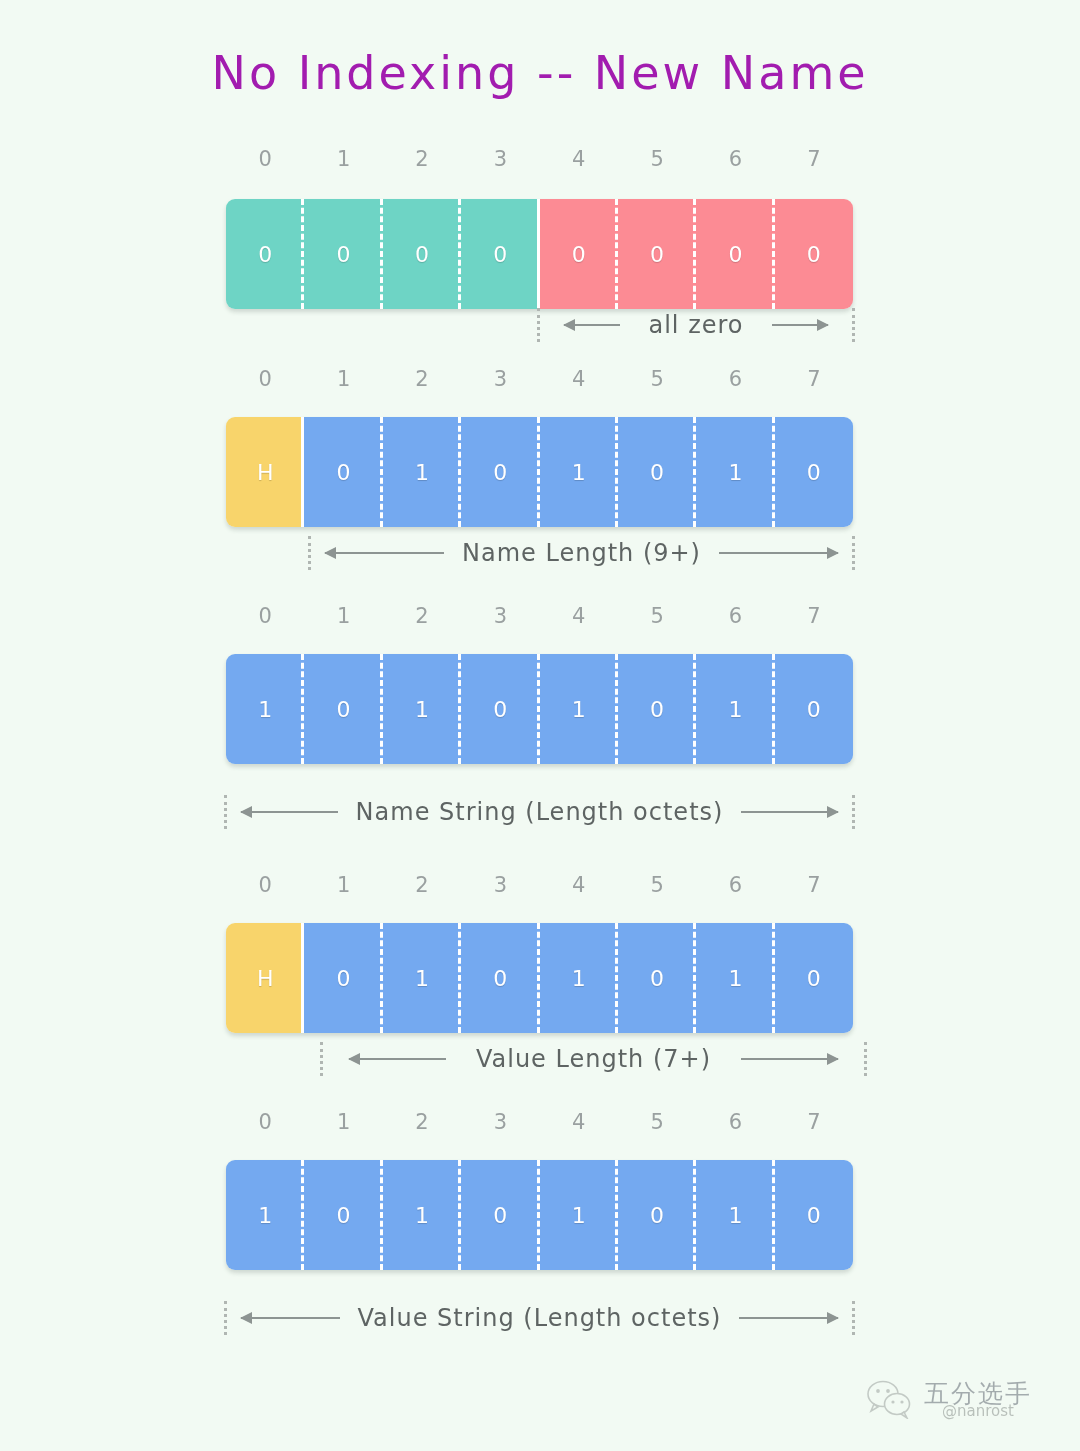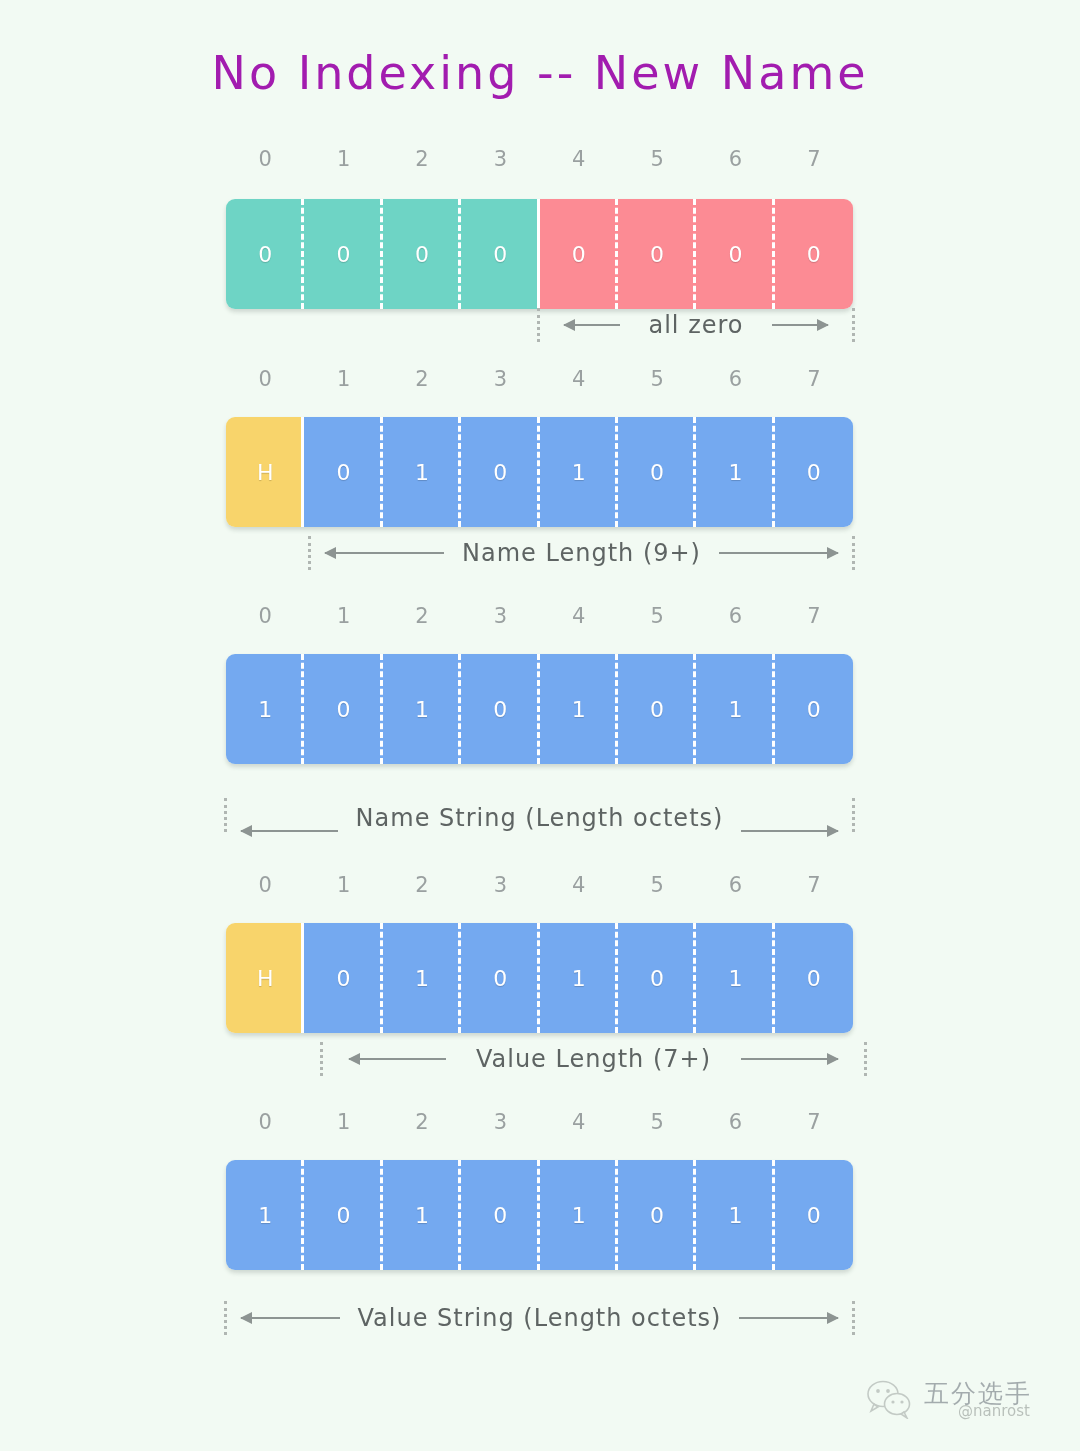--- a/index.html
+++ b/index.html
@@ -171,21 +171,21 @@
     position: absolute;
     left: 62px;
     top: 8px;
     font-size: 25px;
     color: #0f172a;
     letter-spacing: 2px;
     font-family: "DejaVu Sans", sans-serif;
   }
   .wm-handle {
     position: absolute;
-    left: 96px;
+    left: 80px;
     top: 33px;
     font-size: 15px;
     color: #4c5250;
     font-family: "DejaVu Sans", sans-serif;
   }
 </style>
 </head>
 <body>
 
 <div class="page">
@@ -279,21 +279,21 @@
       <div class="cell c-blue">0</div>
       <div class="cell c-blue">1</div>
       <div class="cell c-blue">0</div>
       <div class="cell c-blue">1</div>
       <div class="cell c-blue">0</div>
       <div class="cell c-blue">1</div>
       <div class="cell c-blue">0</div>
     </div>
   </div>
 
-  <div class="caption" style="left:224px; top:792px; width:631px;align-items:flex-end;">
+  <div class="caption" style="left:224px; top:792px; width:631px;">
     <div class="cap-end"></div>
     <div class="cap-arrow left"></div>
     <div class="cap-text">Name String (Length octets)</div>
     <div class="cap-arrow right"></div>
     <div class="cap-end"></div>
   </div>
 
   <div class="block" style="top:870px;">
     <div class="ruler">
       <div class="tick">0</div>

